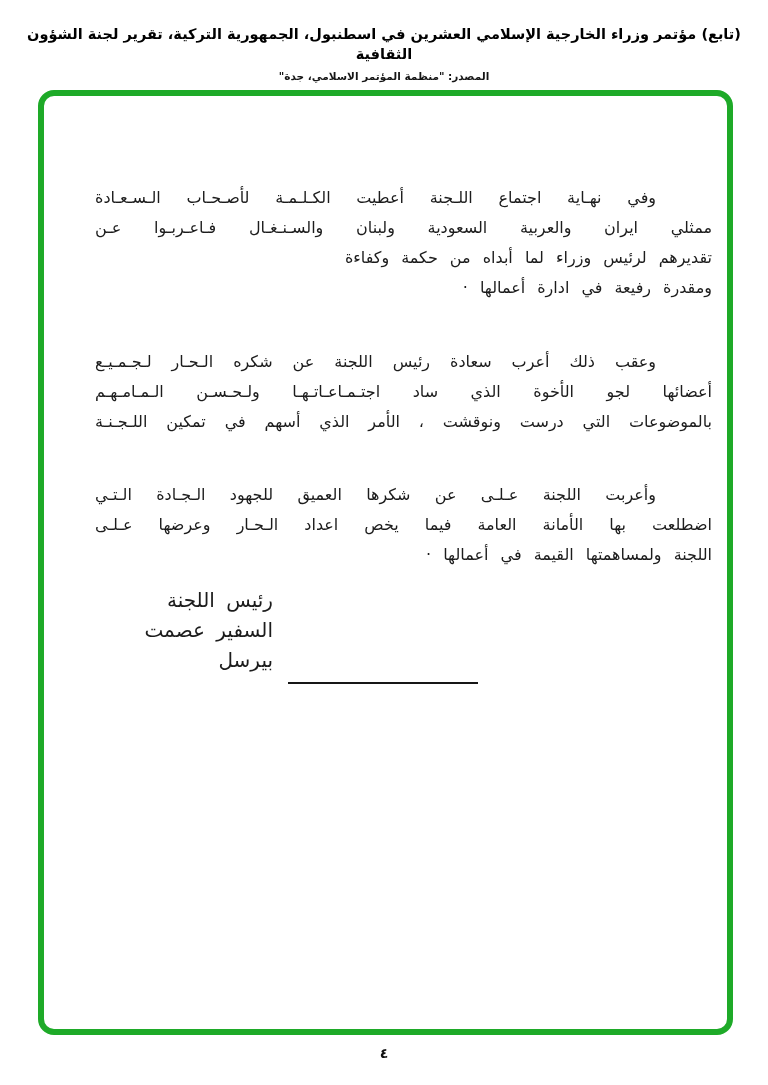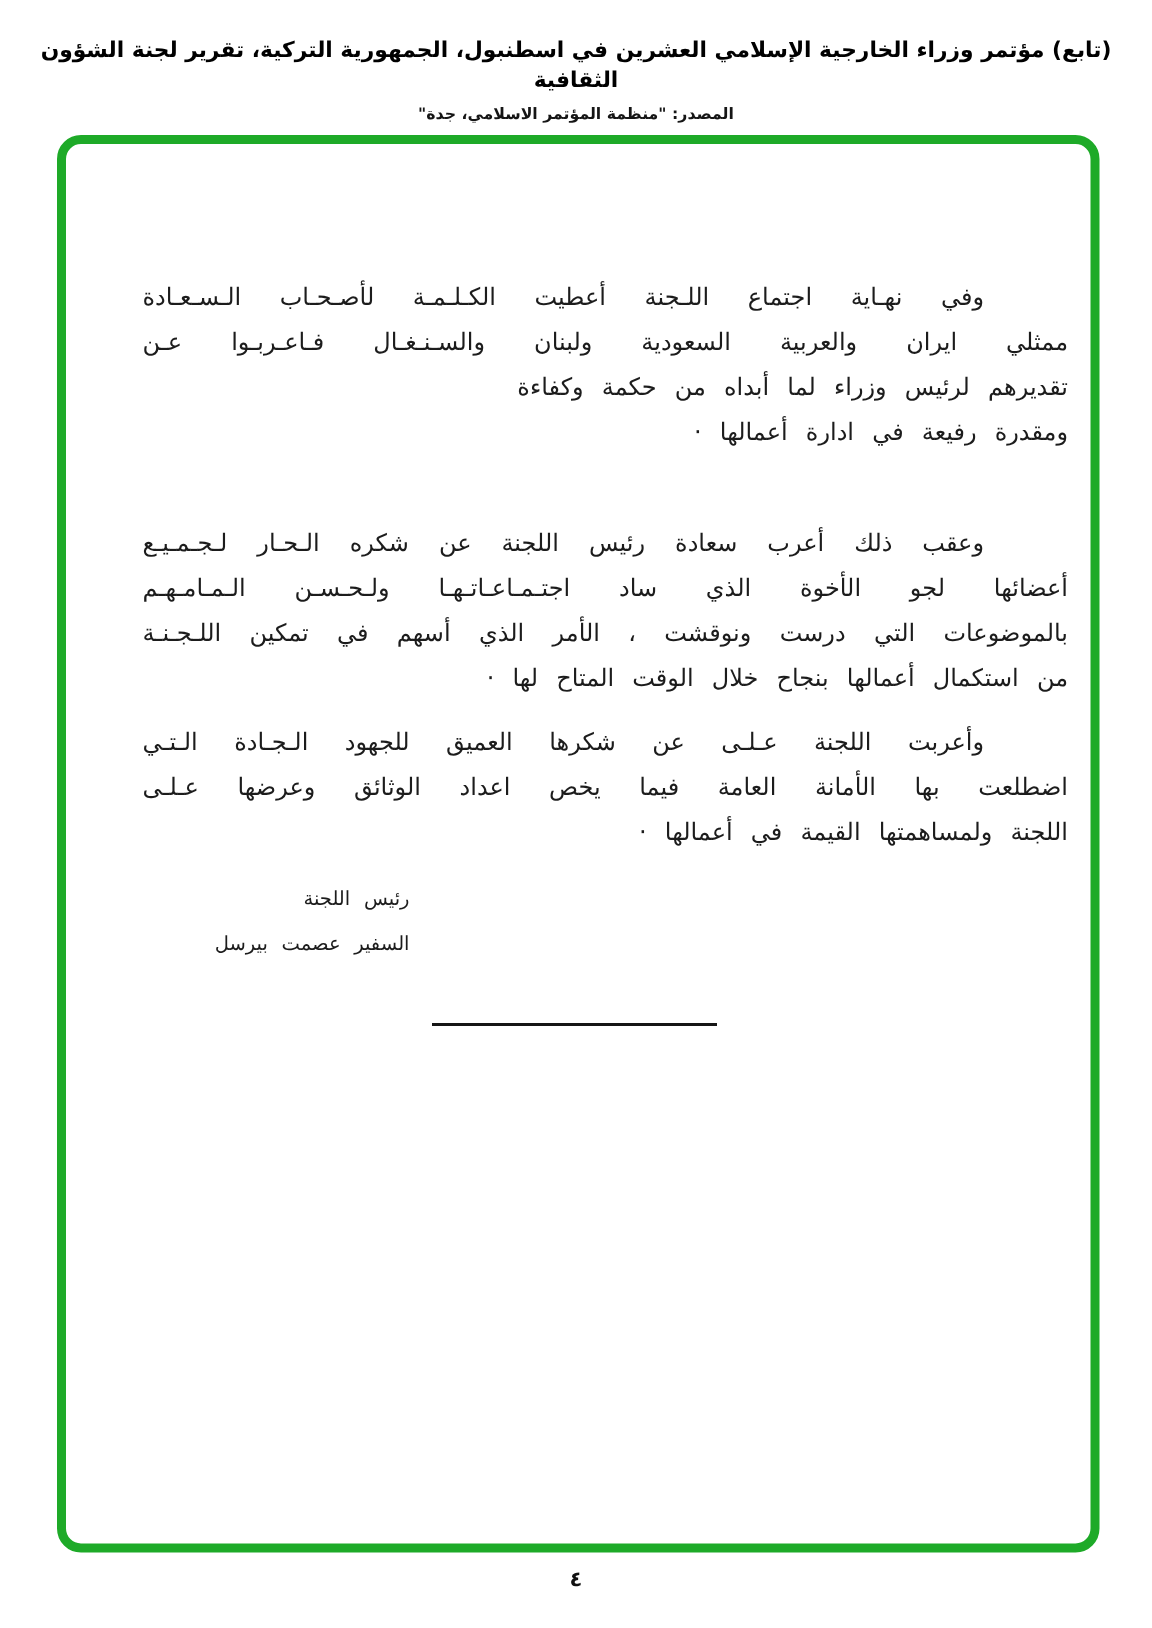--- a/index.html
+++ b/index.html
@@ -81,21 +81,21 @@
 
   
   .signature {
     position: absolute;
     top: 585px;
     left: 105px;
     width: 168px;
     direction: rtl;
     text-align: right;
     color: #1c1c1c;
-    font-size: 13px;
+    font-size: 20px;
     line-height: 30px;
     letter-spacing: 0.5px;
     word-spacing: 5px;
   }
   .sig-rule {
     position: absolute;
     top: 682px;
     left: 288px;
     width: 190px;
     height: 2px;
@@ -130,26 +130,25 @@
     <div class="tline first">وفي نهـاية اجتماع اللـجنة أعطيت الكـلـمـة لأصـحـاب الـسـعـادة</div>
     <div class="tline">ممثلي ايران والعربية السعودية ولبنان والسـنـغـال فـاعـربـوا عـن</div>
     <div class="tline last">تقديرهم لرئيس وزراء  لما أبداه من حكمة وكفاءة</div>
     <div class="tline last">ومقدرة رفيعة في ادارة أعمالها ·</div>
   </div>
 
   <div class="para p2" dir="rtl">
     <div class="tline first">وعقب ذلك أعرب سعادة رئيس اللجنة عن شكره الـحـار لـجـمـيـع</div>
     <div class="tline">أعضائها لجو الأخوة الذي ساد اجتـمـاعـاتـهـا ولـحـسـن الـمـامـهـم</div>
     <div class="tline">بالموضوعات التي درست ونوقشت ، الأمر الذي أسهم في تمكين اللـجـنـة</div>
-    <div class="tline last">من استكمال أعمالها بنجاح خلال الوقت المتاح لها ·</div>
   </div>
 
   <div class="para p3" dir="rtl">
     <div class="tline first">وأعربت اللجنة عـلـى عن شكرها العميق للجهود الـجـادة الـتـي</div>
-    <div class="tline">اضطلعت بها الأمانة العامة فيما يخص اعداد الوثائق وعرضها عـلـى</div>
+    <div class="tline">اضطلعت بها الأمانة العامة فيما يخص اعداد الـحـار وعرضها عـلـى</div>
     <div class="tline last">اللجنة ولمساهمتها القيمة في أعمالها ·</div>
   </div>
 
   <div class="signature" dir="rtl">
     <div>رئيس اللجنة</div>
     <div>السفير عصمت بيرسل</div>
   </div>
 
   <div class="sig-rule"></div>
 

